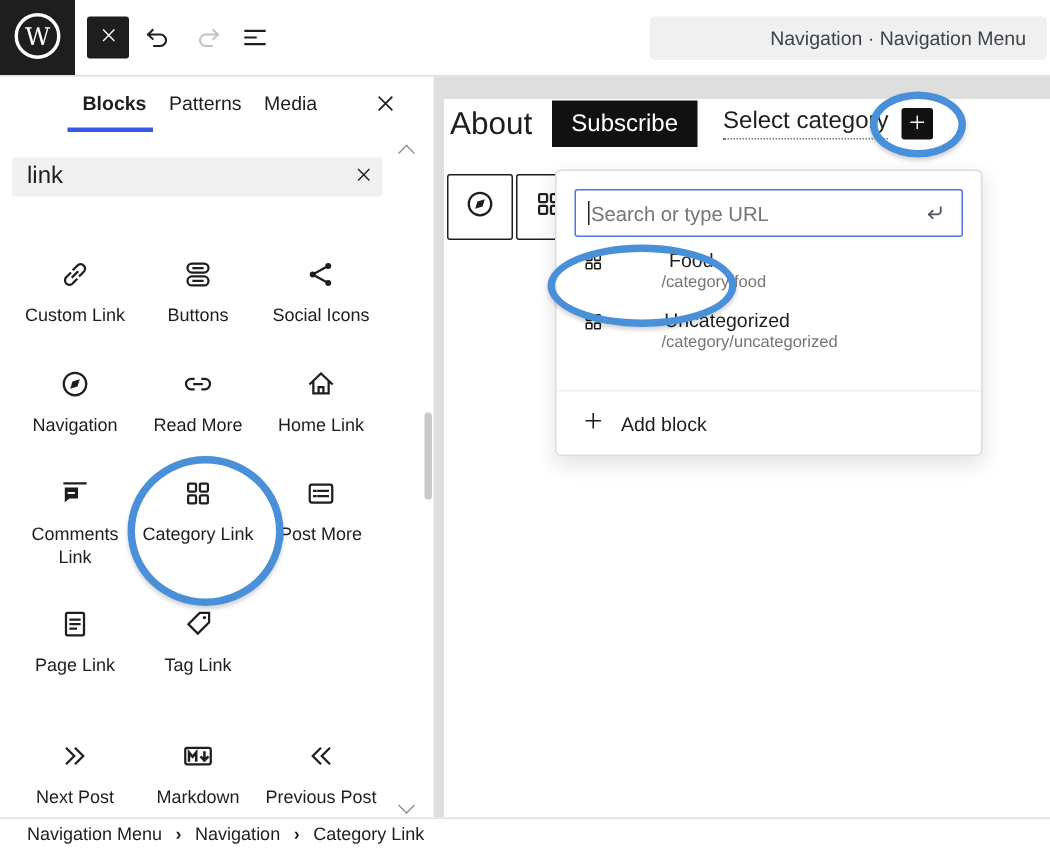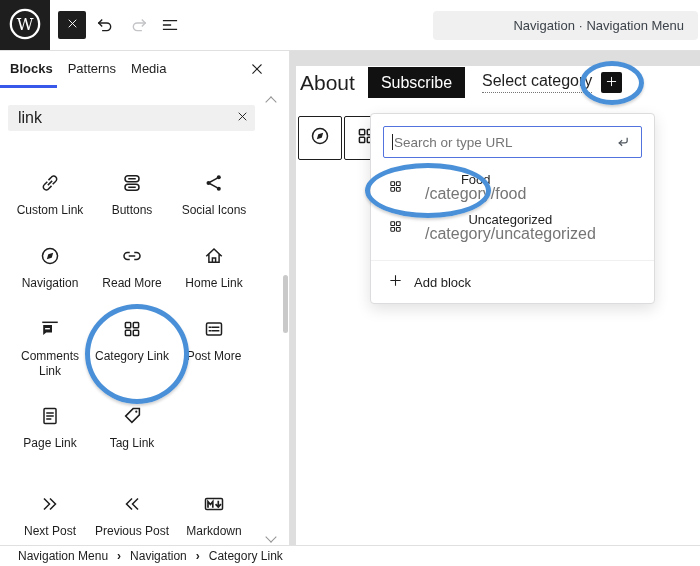--- a/index.html
+++ b/index.html
@@ -18,21 +18,21 @@
   .hbtn.undo{left:93px;} .hbtn.redo{left:127px;color:#c3c4c7;} .hbtn.listview{left:158px;}
   .doc-badge{position:absolute;left:433px;right:2px;top:11px;height:29px;background:#f0f0f0;
              border-radius:4px;line-height:29px;text-align:right;padding-right:14px;
              font-size:13px;color:#3c434a;}
 
   
   aside{position:absolute;left:0;top:50px;width:289px;height:495px;background:#fff;
         border-right:1px solid #e0e0e0;z-index:10;}
   .tabs{position:absolute;left:0;top:0;height:38px;display:flex;gap:15px;padding-left:10px;align-items:center;}
   .tab{position:relative;font-size:13px;height:38px;line-height:38px;color:#1e1e1e;}
-  .tab.active{font-weight:700;}
+  .tab.active{font-weight:700;margin-left:45px;}
   .tab.active::after{content:"";position:absolute;left:-10px;right:-4px;bottom:0;height:3px;background:var(--accent);}
   .panel-close{position:absolute;right:22px;top:10px;width:20px;height:20px;display:flex;align-items:center;justify-content:center;}
   .chev{position:absolute;left:267px;width:7px;height:7px;border-right:1.5px solid #949494;border-bottom:1.5px solid #949494;}
   .chev.up{top:48px;transform:rotate(-135deg);}
   .chev.down{top:483px;transform:rotate(45deg);}
   .search-box{position:absolute;left:8px;top:55px;width:247px;height:26px;background:#f0f0f0;
               border-radius:2px;display:flex;align-items:center;}
   .search-box input{flex:1;border:none;background:transparent;font-size:16px;color:#1e1e1e;
               padding-left:10px;outline:none;font-family:inherit;}
   .search-clear{width:26px;height:26px;display:flex;align-items:center;justify-content:center;color:#1e1e1e;}
@@ -61,24 +61,24 @@
   .bt-box.b1{left:8px;} .bt-box.b2{left:54px;}
 
   
   .popup{position:absolute;left:80px;top:63px;width:283px;background:#fff;border:1px solid #dcdcde;
          border-radius:4px;box-shadow:0 5px 15px rgba(0,0,0,.12);z-index:5;}
   .url-input{margin:12px 12px 8px 12px;height:30px;border:1.5px solid var(--focus);border-radius:2px;
              display:flex;align-items:center;padding:0 8px;}
   .caret{width:1px;height:16px;background:#1e1e1e;margin-right:1px;}
   .placeholder{flex:1;font-size:13.5px;color:#757575;}
   .return-icon{color:#50575e;display:flex;align-items:center;}
-  .link-result{position:relative;height:40px;display:flex;align-items:center;gap:21px;padding:0 16px;}
+  .link-result{position:relative;height:40px;display:flex;align-items:flex-start;gap:7px;padding:0 16px;}
   .lr-icon{display:flex;align-items:center;color:#1e1e1e;}
   .lr-title{font-size:13px;font-weight:500;color:#1e1e1e;line-height:15px;}
-  .lr-url{font-size:16px;color:#757575;line-height:14px;}
+  .lr-url{font-size:11px;color:#757575;line-height:14px;margin-left:30px;}
   .food-annot{left:-6px;top:-3px;width:116px;height:45px;}
   .pop-divider{border-top:1px solid #f0f0f0;margin-top:14px;}
   .add-block-row{height:42px;display:flex;align-items:center;gap:10px;padding:0 16px;}
   .add-block-label{font-size:13px;color:#1e1e1e;}
 
   
   footer{position:absolute;left:0;top:545px;width:700px;height:21px;background:#fff;
          border-top:1px solid #e0e0e0;display:flex;align-items:center;padding-left:18px;z-index:20;box-sizing:border-box;}
   .crumb{font-size:12px;color:#1e1e1e;}
   .crumb-sep{font-size:12px;font-weight:700;color:#1e1e1e;margin:0 9px;}
@@ -258,33 +258,33 @@
        <span class="bicon">
               <svg width="24" height="24" viewBox="0 0 24 24" fill="none" stroke="currentColor" stroke-width="1.5" stroke-linecap="square">
                 <path d="M6.5 7l5 5-5 5M12.5 7l5 5-5 5"></path>
               </svg>
             </span>
        <span class="blabel">Next Post</span>
      </button>
           <button class="block-item">
        <span class="bicon">
               <svg width="24" height="24" viewBox="0 0 24 24" fill="none" stroke="currentColor" stroke-width="1.5" stroke-linecap="square">
-                <path d="M17.5 7l-5 5 5 5M11.5 7l-5 5 5 5"></path>
-              </svg>
-            </span>
-       <span class="blabel">Previous Post</span>
-     </button>
-          <button class="block-item">
-       <span class="bicon">
-              <svg width="24" height="24" viewBox="0 0 24 24" fill="none" stroke="currentColor" stroke-width="1.5" stroke-linecap="square">
                 <rect x="3.5" y="6.5" width="17" height="11" rx="1.3"></rect>
                 <path d="M6 15V9.6l2.4 2.9 2.4-2.9V15M16.3 9.6V15M16.3 15l-2.1-2.2M16.3 15l2.1-2.2" stroke-width="1.7"></path>
               </svg>
             </span>
        <span class="blabel">Markdown</span>
+     </button>
+          <button class="block-item">
+       <span class="bicon">
+              <svg width="24" height="24" viewBox="0 0 24 24" fill="none" stroke="currentColor" stroke-width="1.5" stroke-linecap="square">
+                <path d="M17.5 7l-5 5 5 5M11.5 7l-5 5 5 5"></path>
+              </svg>
+            </span>
+       <span class="blabel">Previous Post</span>
      </button>
         </div>
       </div>
     <div class="annot cat-annot"></div>
     <div class="scroll-thumb"></div>
     <span class="chev down"></span>
   </aside>
 
   <main class="canvas">
     <div class="content-panel"></div>

